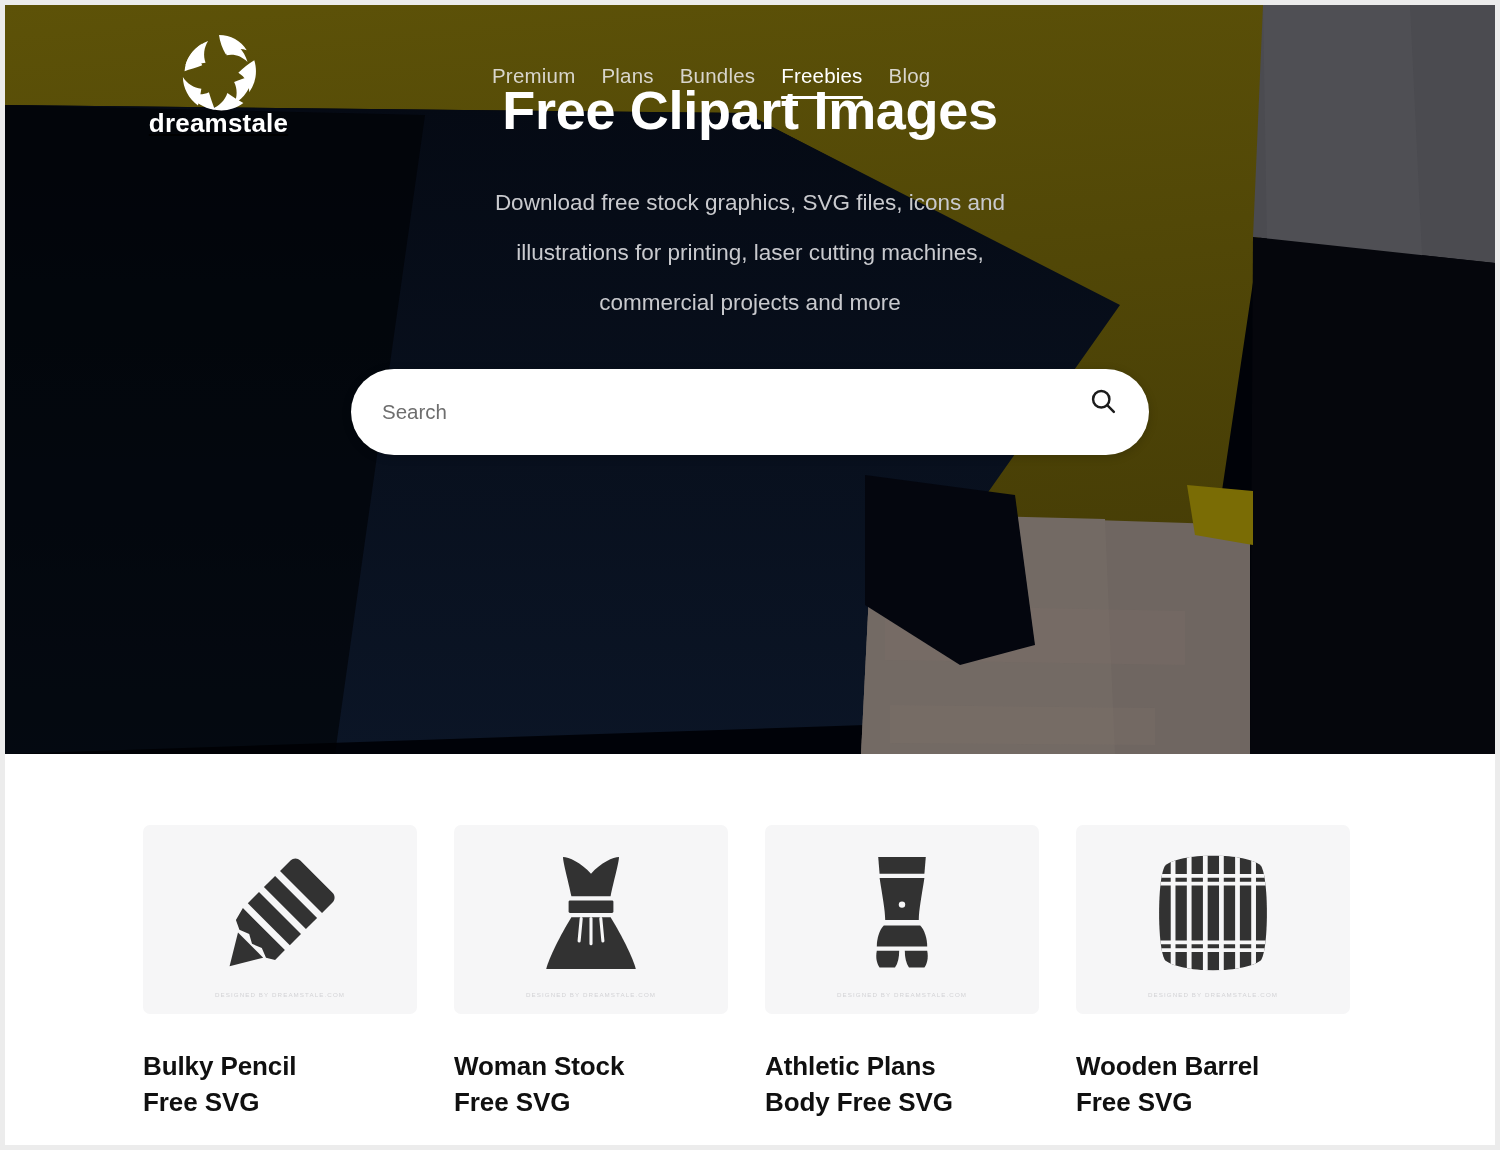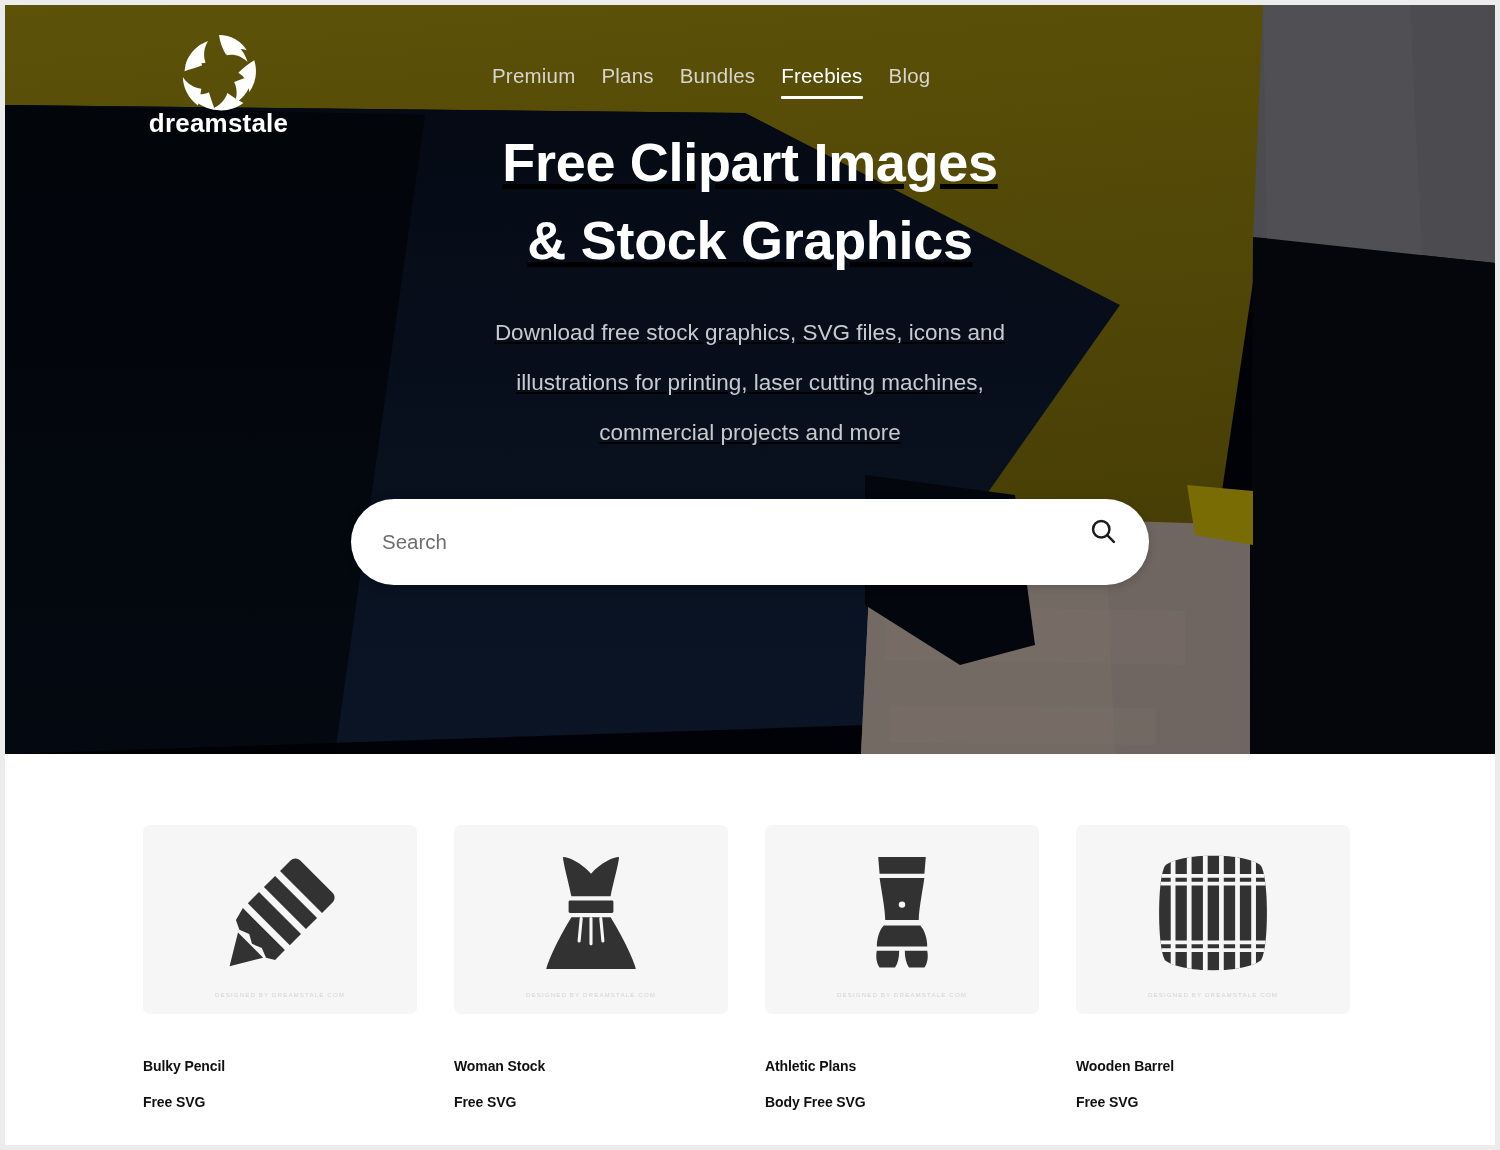--- a/index.html
+++ b/index.html
@@ -78,23 +78,22 @@
     left: 0; right: 0; bottom: 4px;
     height: 3px;
     background: #ffffff;
     border-radius: 1px;
   }
 
   
   .hero-content {
     position: relative;
     z-index: 4;
-    padding-top: 118px;
+    padding-top: 66px;
     text-align: center;
-    text-decoration: underline;
   }
   .hero-title {
     color: #ffffff;
     font-size: 54px;
     font-weight: 700;
     line-height: 78px;
     letter-spacing: -0.3px;
   }
   .hero-sub {
     margin-top: 29px;
@@ -171,21 +170,21 @@
     bottom: 16px;
     text-align: center;
     font-size: 6.2px;
     letter-spacing: 1.1px;
     color: #d3d3d6;
     font-weight: 400;
   }
   .card-title {
     margin-top: 34px;
     color: #101010;
-    font-size: 14px;
+    font-size: 26px;
     font-weight: 700;
     line-height: 36px;
     letter-spacing: -0.1px;
   }
 </style>
 </head>
 <body>
 
 <div class="page">
 
@@ -255,21 +254,20 @@
         <span class="nav-item">Plans</span>
         <span class="nav-item">Bundles</span>
         <span class="nav-item active">Freebies</span>
         <span class="nav-item">Blog</span>
       </nav>
     </header>
 
     <div class="hero-content">
       <h1 class="hero-title">
         <span>Free Clipart Images</span><br>
-        <span>&amp; Stock Graphics</span>
       </h1>
       <p class="hero-sub">
         <span>Download free stock graphics, SVG files, icons and</span><br>
         <span>illustrations for printing, laser cutting machines,</span><br>
         <span>commercial projects and more</span>
       </p>
 
       <div class="search-wrap">
         <input class="search-box" type="text" placeholder="Search" style="">
         <button class="search-btn">

